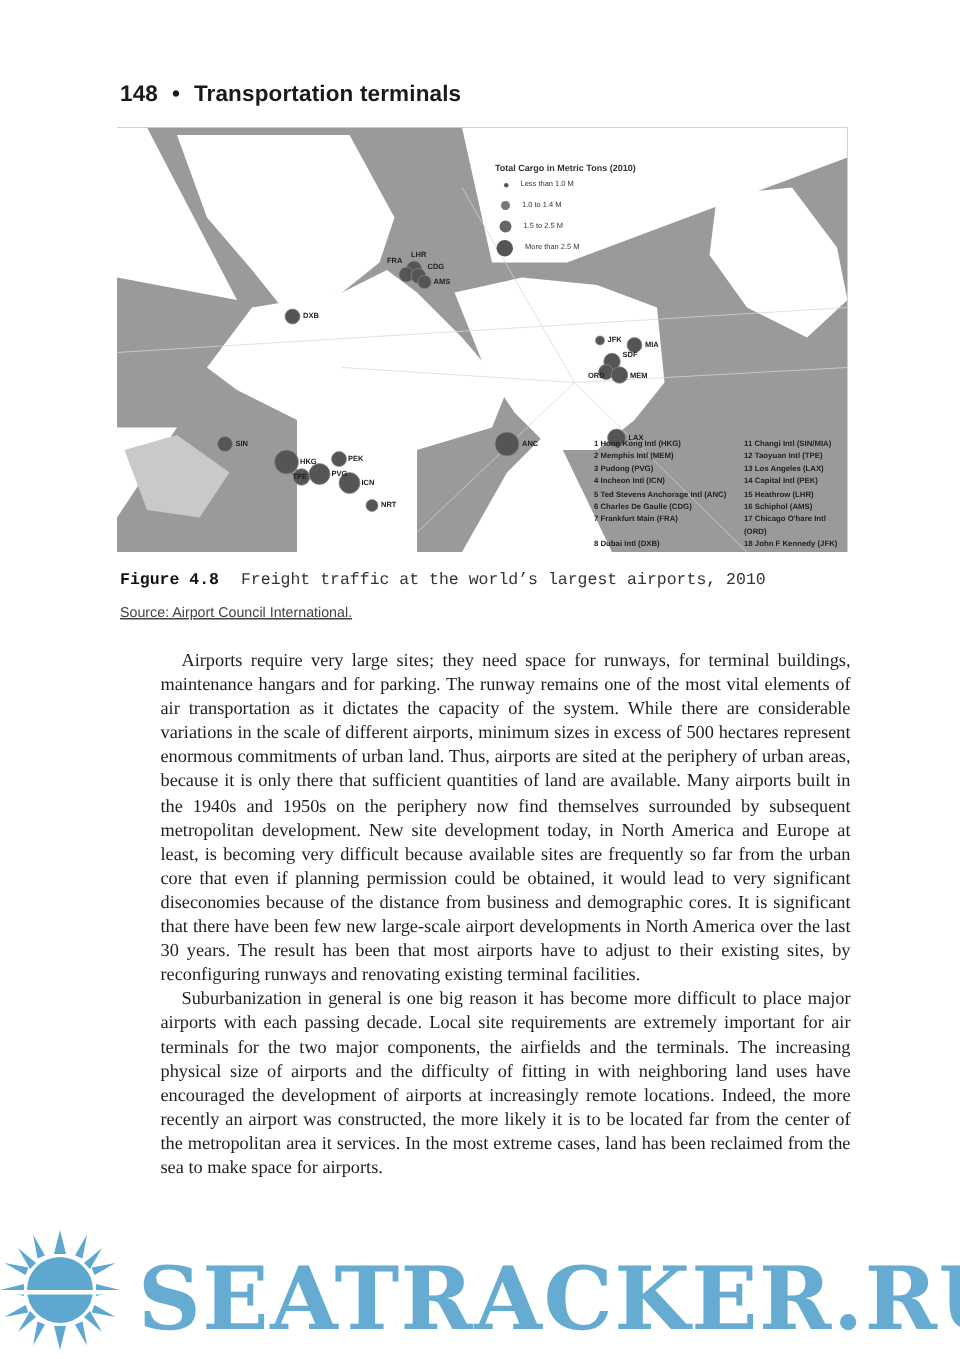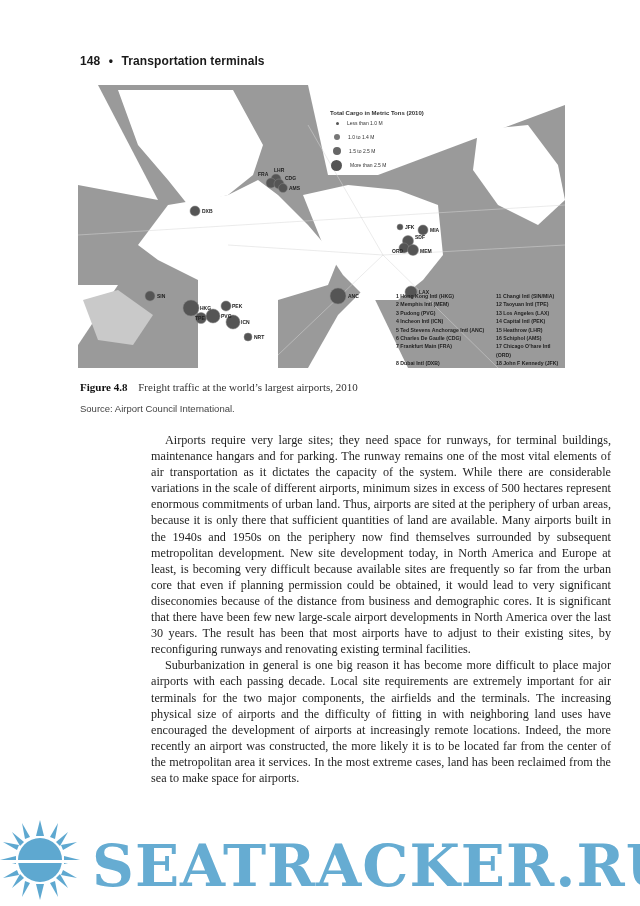--- a/index.html
+++ b/index.html
@@ -1,28 +1,28 @@
 <!DOCTYPE html>
 <html><head>
 <meta charset="utf-8">
 <style>
   html, body { margin:0; padding:0; }
   body { width:640px; height:906px; background:#ffffff; position:relative; overflow:hidden; font-family:"Liberation Serif", serif; color:#222; }
-  .running-head { position:absolute; left:80px; top:54px; font-family:"Liberation Sans", sans-serif; font-weight:bold; font-size:12px; color:#1a1a1a; letter-spacing:0.1px; }
+  .running-head { position:absolute; left:80px; top:54px; font-family:"Liberation Sans", sans-serif; font-weight:bold; font-size:15px; color:#1a1a1a; letter-spacing:0.1px; }
   .map { position:absolute; left:78px; top:85px; width:487px; height:283px; background:#9a9a9a; overflow:hidden; }
   .map svg { display:block; }
   .legend-box { position:absolute; left:330px; top:110px; width:120px; }
   .legend-title { font-family:"Liberation Sans", sans-serif; font-size:6px; font-weight:bold; color:#333; }
   .legend-row { display:flex; align-items:center; height:14px; font-family:"Liberation Sans", sans-serif; font-size:5px; color:#333; }
   .legend-dot { border-radius:50%; background:#555; margin-right:8px; display:inline-block; }
   .airport-list { position:absolute; left:396px; top:292px; width:170px; display:grid; grid-template-columns:100px 70px; row-gap:0px; font-family:"Liberation Sans", sans-serif; font-size:5.2px; font-weight:bold; color:#222; line-height:8.4px; }
-  .caption { position:absolute; left:80px; top:381px; font-family:Liberation Serif, serif; font-size:11px; color:#333; }
+  .caption { position:absolute; left:80px; top:381px; font-family:Liberation Mono, monospace; font-size:11px; color:#333; }
   .caption b { color:#111; margin-right:8px; }
-  .source { position:absolute; left:80px; top:403px; font-family:"Liberation Sans", sans-serif; font-size:9.5px; color:#444; }
-  .body-text { position:absolute; left:107px; top:432px; width:460px; font-size:12.2px; line-height:16.1px; text-align:justify; color:#1e1e1e;margin-left:44px; }
+  .source { position:absolute; left:80px; top:403px; font-family:"Liberation Sans", sans-serif; font-size:9.5px; color:#444;text-decoration:underline; }
+  .body-text { position:absolute; left:107px; top:432px; width:460px; font-size:12.2px; line-height:16.1px; text-align:justify; color:#1e1e1e; }
   .body-text p { margin:0; text-indent:14px; }
   .watermark { position:absolute; left:0; top:820px; width:640px; height:86px; }
   .wm-text { position:absolute; left:92px; top:832px; font-family:"DejaVu Serif", serif; font-weight:bold; font-size:58px; color:#5ea8d0; letter-spacing:1px; opacity:0.95; }
 </style>
 </head>
 <body>
 
 <div class="running-head">
   <span>148</span>
   <span style="margin:0 5px;">•</span>

